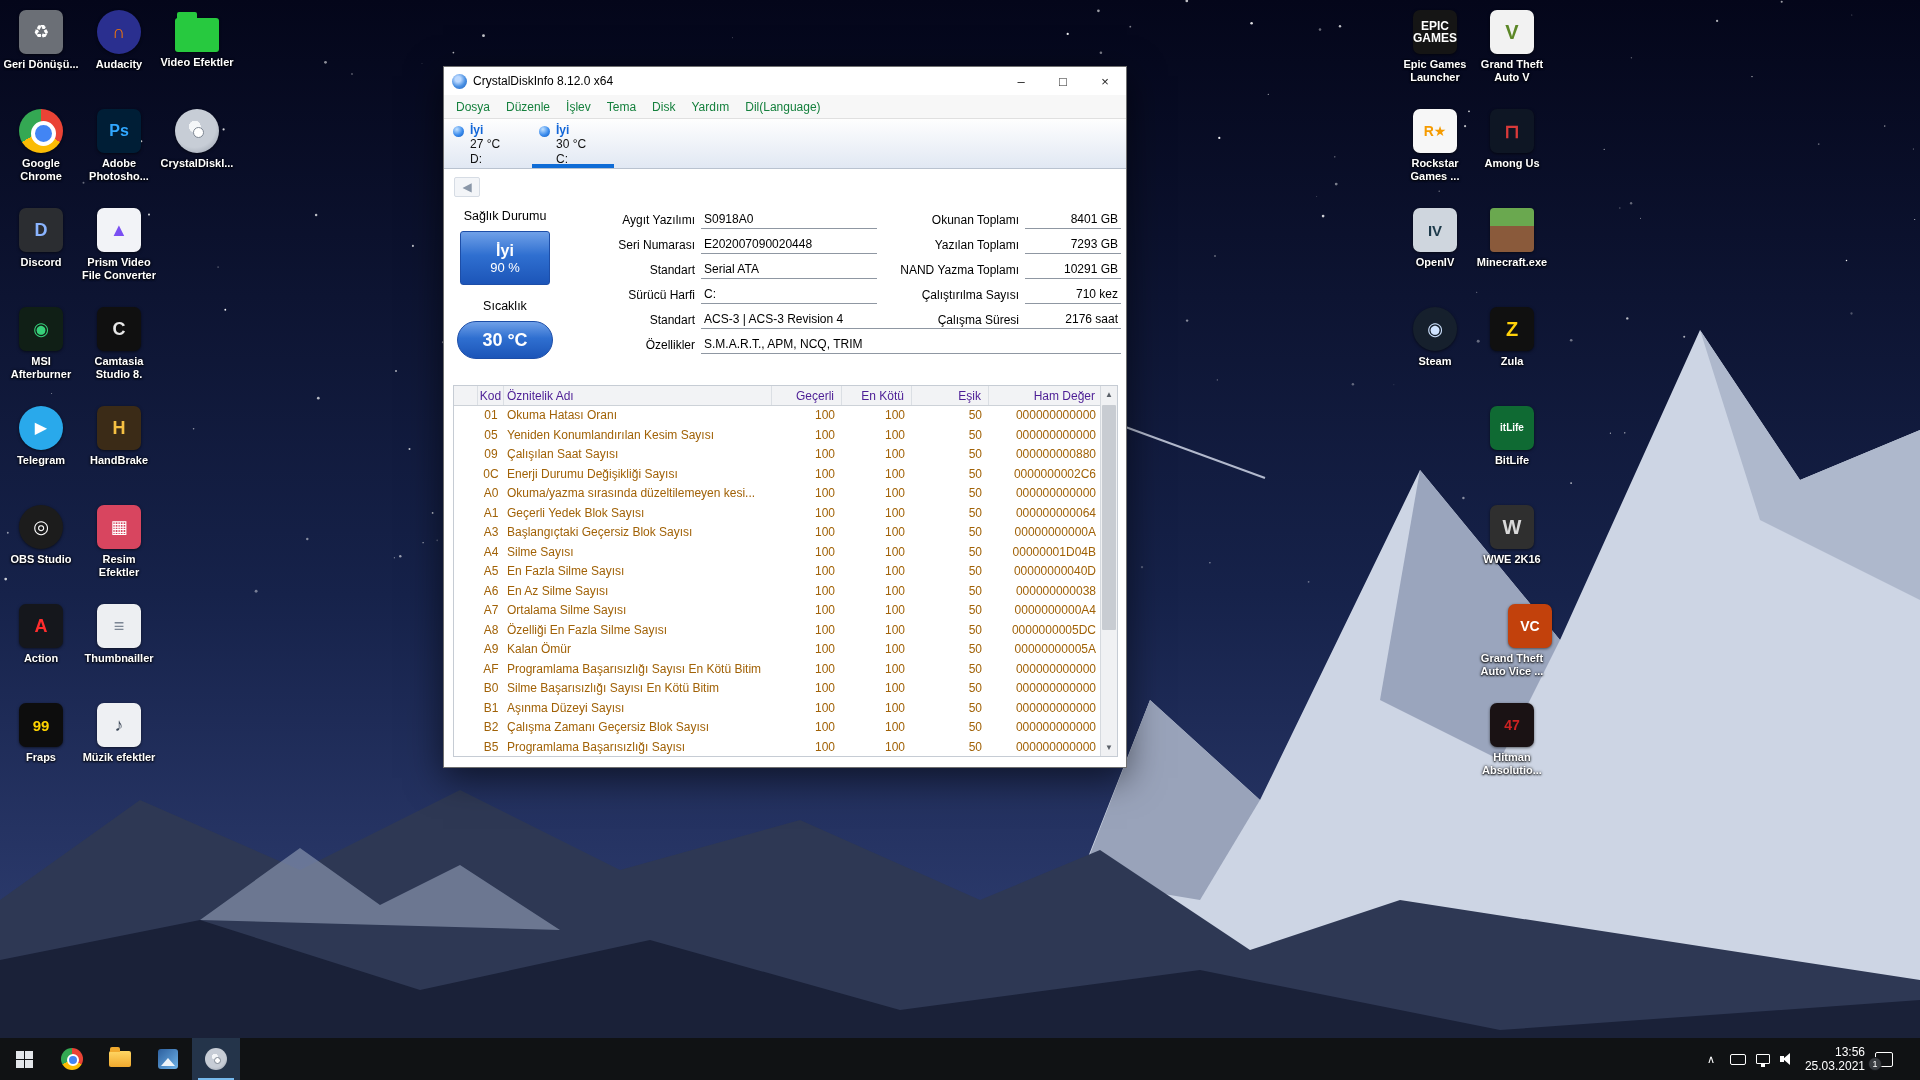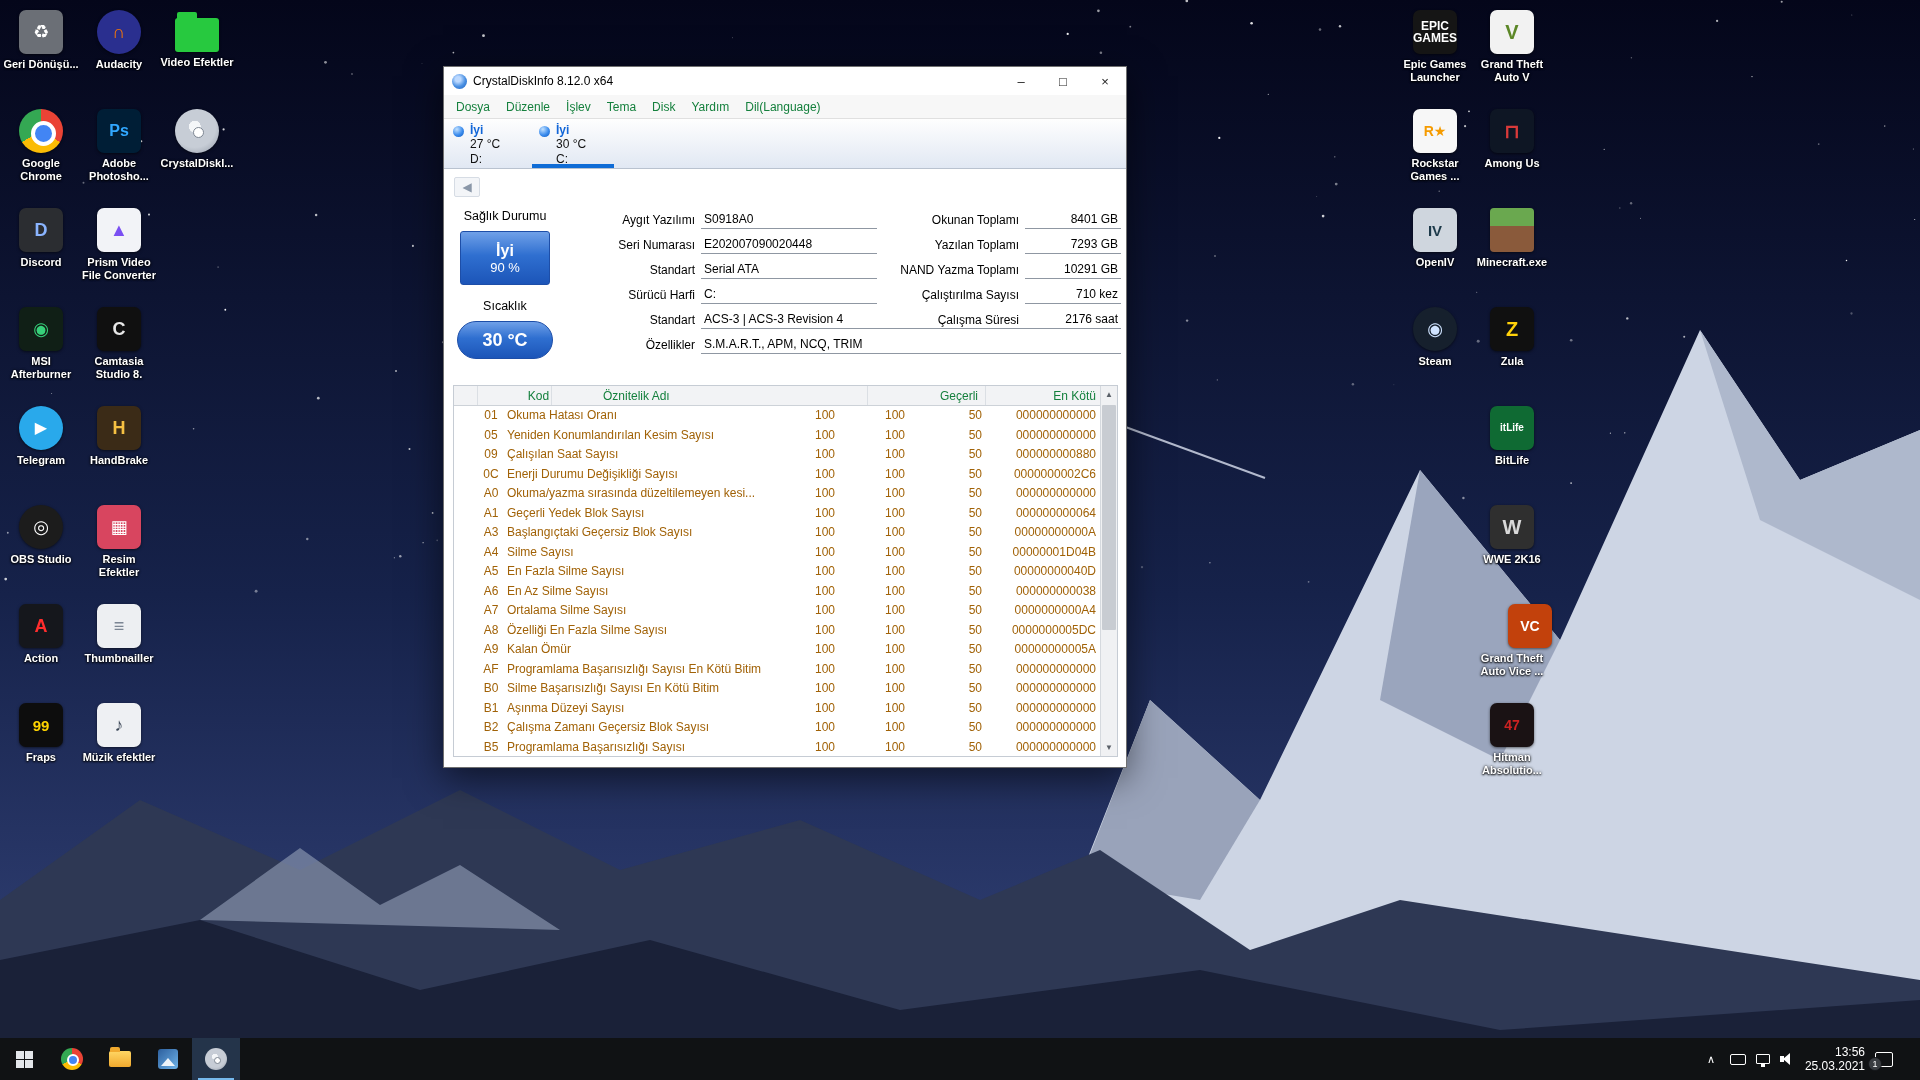--- a/index.html
+++ b/index.html
@@ -76,21 +76,21 @@
   .info-row{display:flex;height:25px;align-items:center;}
   .info-label{width:117px;text-align:right;padding-right:6px;font-size:12px;}
   .info-value{width:176px;height:19px;line-height:18px;border-bottom:1px solid #8f97a2;
     font-size:12px;padding-left:3px;overflow:hidden;white-space:nowrap;}
   .info-right .info-label{width:132px;}
   .info-right .info-value{width:96px;text-align:right;padding-right:3px;}
   .info-wide .info-value{width:420px;}
   .smart-table{position:absolute;left:9px;top:216px;width:665px;height:372px;
     border:1px solid #c6ccd4;background:#fff;}
   .thead{display:flex;height:20px;background:#f2f3f5;border-bottom:1px solid #cdd2d8;
-    font-size:12px;color:#15803d;gap:48px;}
+    font-size:12px;color:#4c1d95;}
   .th{border-right:1px solid #dbdfe4;display:flex;align-items:center;}
   .c0{width:24px;flex:none;}
   .c-kod{width:26px;flex:none;justify-content:center;text-align:center;}
   .c-name{width:268px;flex:none;padding-left:3px;overflow:hidden;white-space:nowrap;text-overflow:ellipsis;}
   .c-num{width:70px;flex:none;justify-content:flex-end;text-align:right;padding-right:7px;}
   .c-esik{width:77px;flex:none;justify-content:flex-end;text-align:right;padding-right:7px;}
   .c-ham{width:113px;flex:none;justify-content:flex-end;text-align:right;padding-right:6px;}
   .tbody{position:absolute;left:0;top:20px;bottom:0;right:17px;overflow:hidden;}
   .trow{display:flex;height:19.5px;line-height:19.5px;font-size:12px;color:#a16207;}
   .trow span{display:block;}

